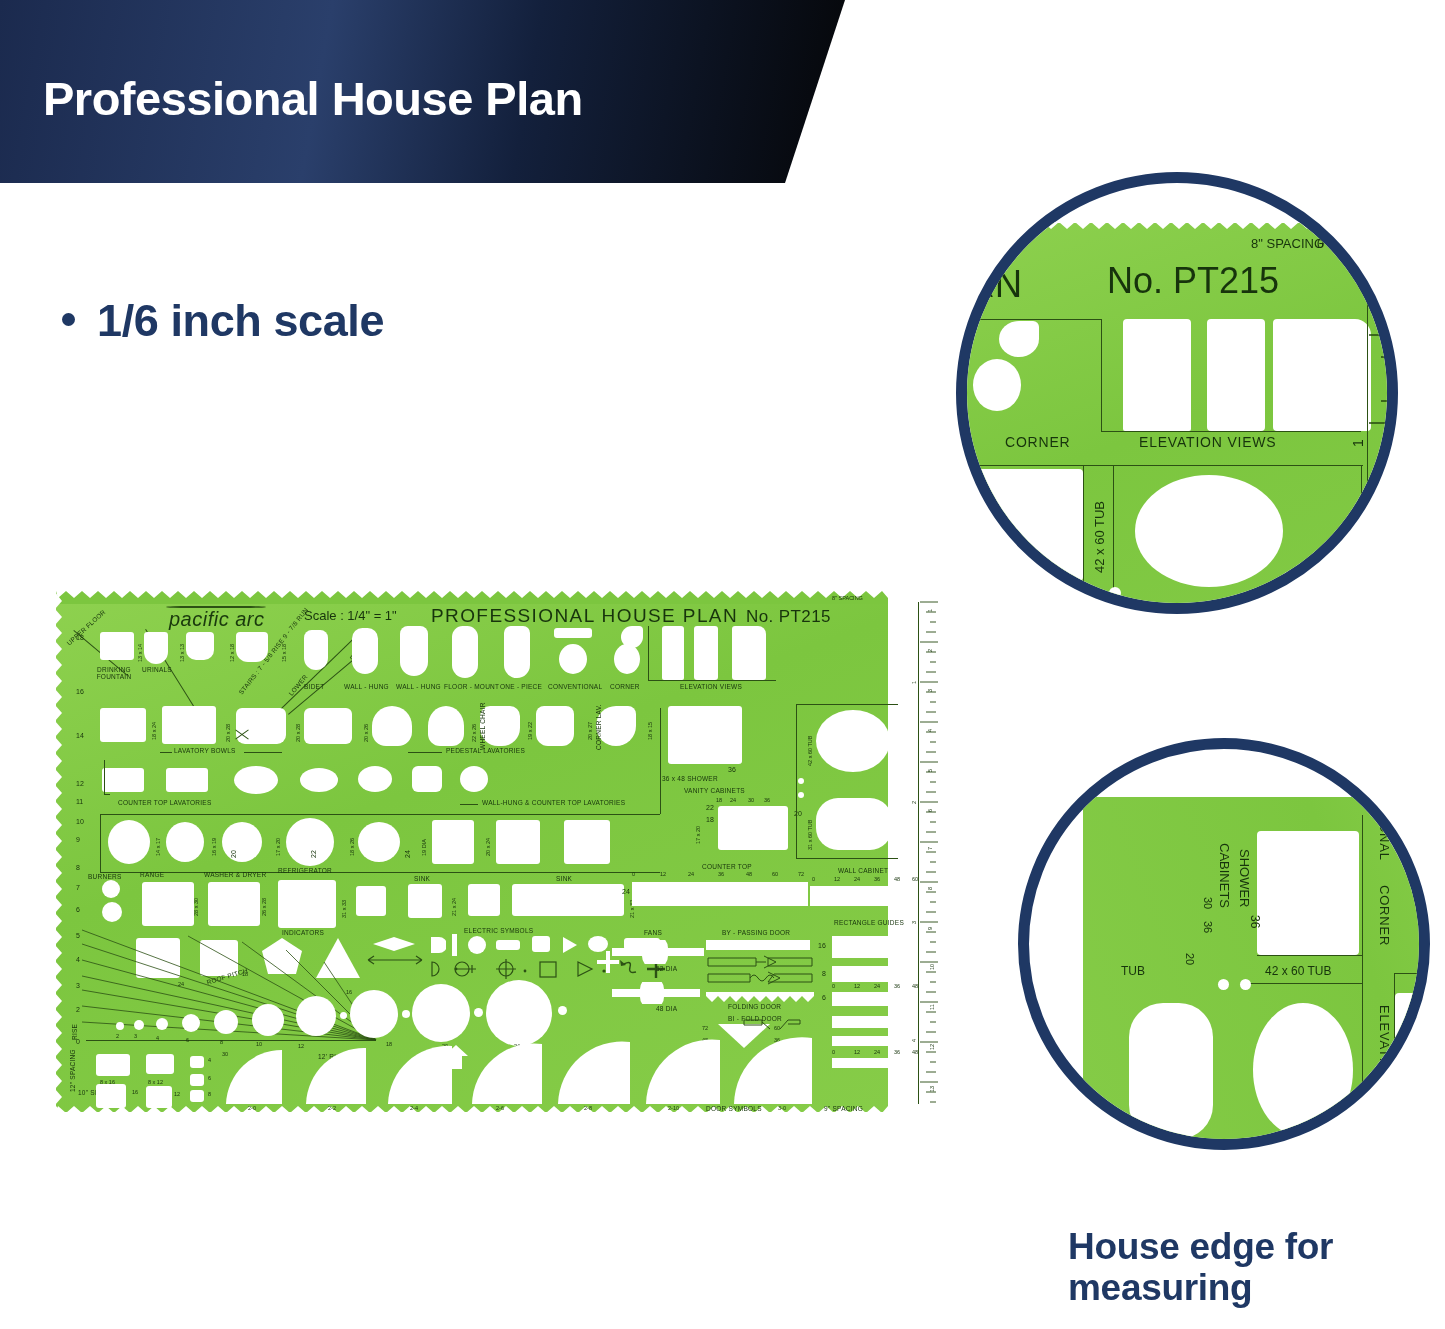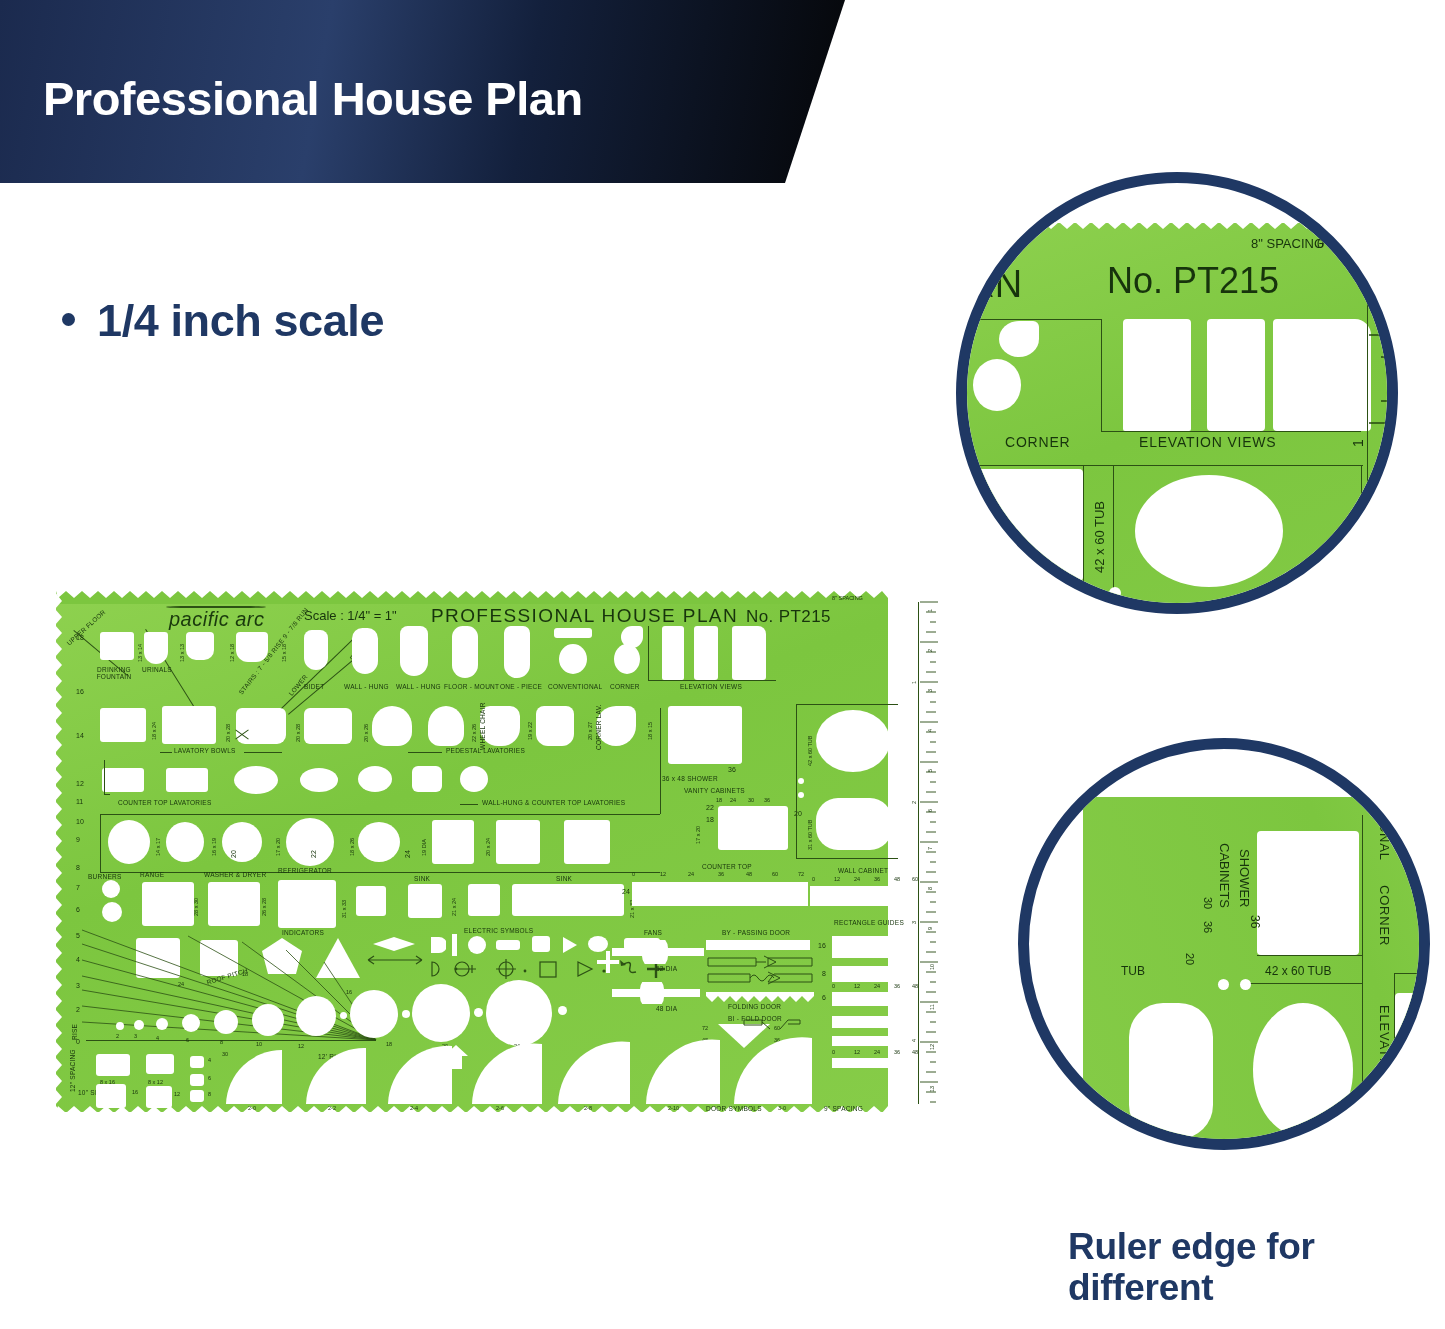--- a/index.html
+++ b/index.html
@@ -90,21 +90,21 @@
 </head>
 <body>
 
 <div class="header">
   <div class="header-title">Professional House Plan</div>
 </div>
 
 <div class="bullets">
   <div class="bullet-row">
     <span class="bullet-dot"></span>
-    <span class="bullet-text">1/4 inch scale</span>
+    <span class="bullet-text">1/6 inch scale</span>
   </div>
 </div>
 
 <div class="tmpl tmpl-main">
 
   <svg class="scallop-top" viewBox="0 0 832 13" preserveAspectRatio="none">
     <path d="M0 13 L0 0 L832 0 L832 13 Z" fill="#7cc63f"></path>
     <g fill="#ffffff">
       <path d="M0 0 L832 0 L832 0 Z"></path>
     </g>
@@ -705,13 +705,13 @@
       <div class="h ho" style="left:182px; top:332px; width:11px; height:11px;"></div>
 
       <div class="h ho" style="left:182px; top:354px; width:11px; height:11px;"></div>
 
       <div class="h" style="left:206px; top:370px; width:136px; height:84px; border-radius:34px;"></div>
 
     </div>
   </div>
 </div>
 
-<div class="caption">Ruler edge for different</div>
+<div class="caption">House edge for measuring</div>
 
 </body></html>

